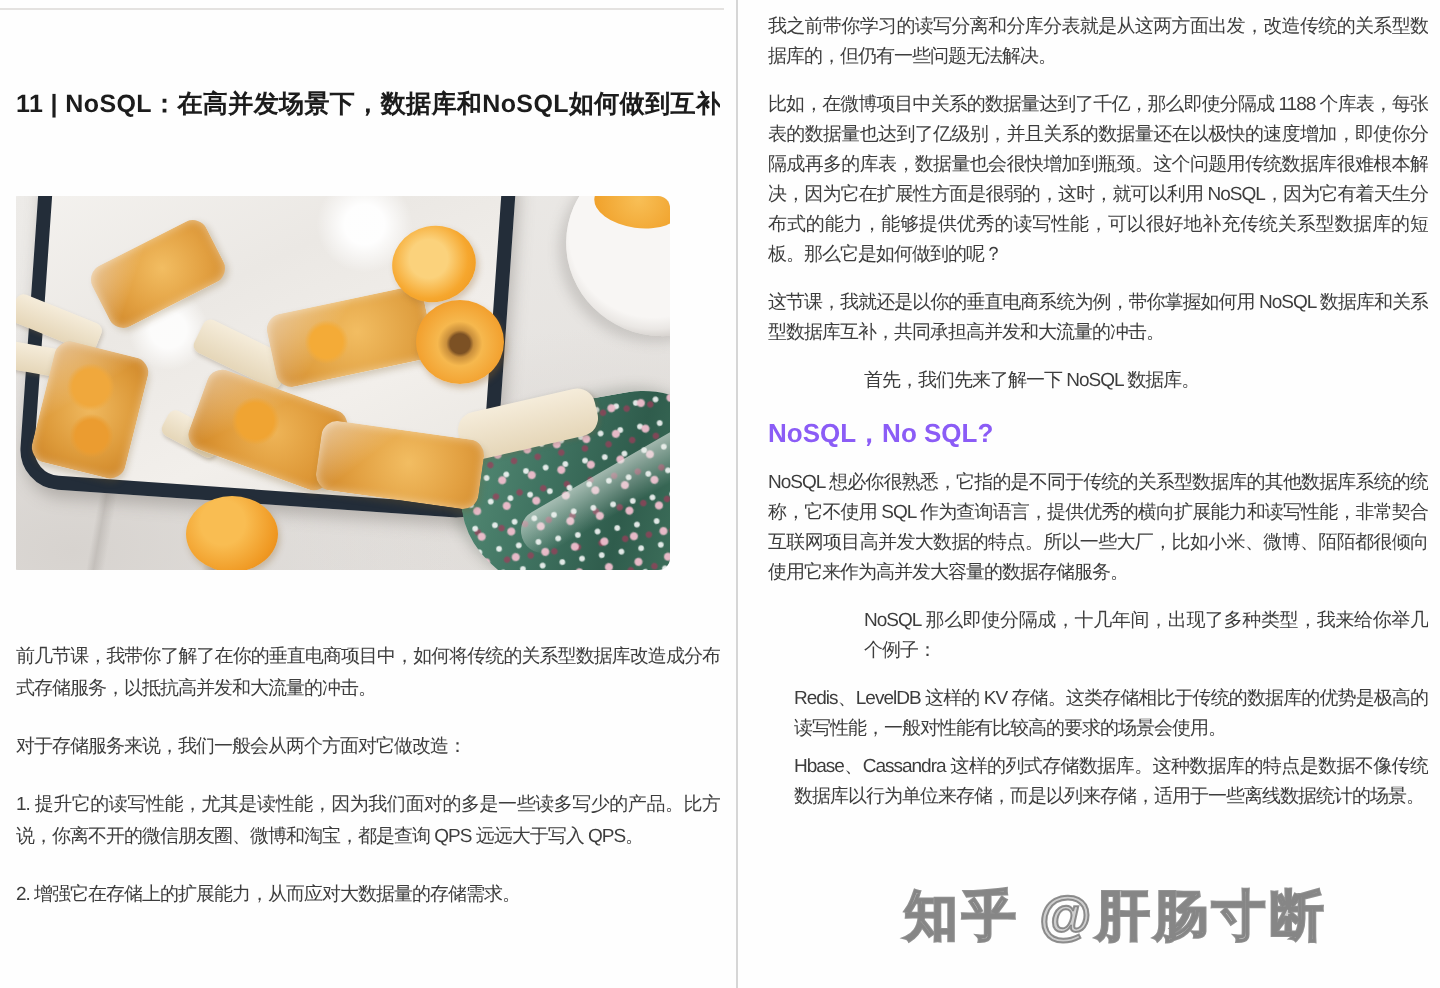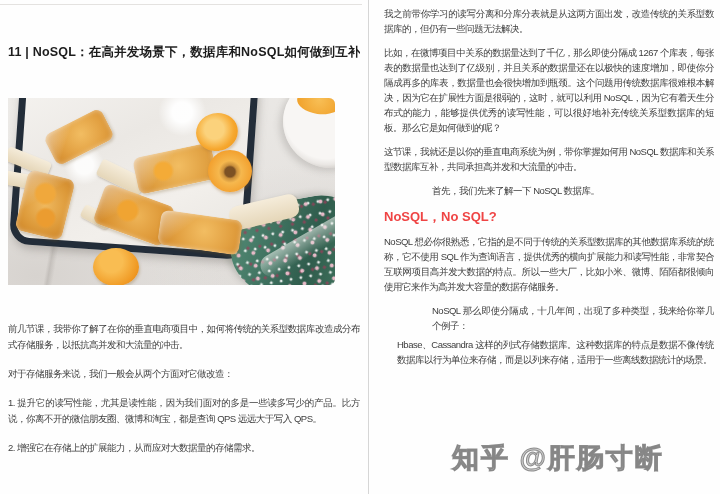--- a/index.html
+++ b/index.html
@@ -18,21 +18,21 @@
 
   
   p{margin:0;font-size:9.5px;letter-spacing:-0.5px;text-align:justify;color:#3d3d3d;}
   .col-left p{line-height:16px;}
   .col-right p{line-height:15px;}
   h1.article-title{
     margin:0;font-size:12.5px;line-height:17px;font-weight:700;color:#1c1c1c;
     letter-spacing:0.2px;white-space:nowrap;
   }
   h2.section-heading{
-    margin:10px 0 0 0;font-size:13px;line-height:17px;font-weight:700;color:#ef4444;letter-spacing:0;
+    margin:10px 0 0 0;font-size:13px;line-height:17px;font-weight:700;color:#8b5cf6;letter-spacing:0;
   }
   .lp1{margin-top:36px;}
   .lp2{margin-top:13px;}
   .lp3{margin-top:13px;}
   .lp4{margin-top:13px;}
   .rp2,.rp3,.rp5,.li1,.rp7{margin-top:9px;}
   .rp4,.rp6{margin-top:9px;margin-left:48px;}
   .li2,.li3{margin-top:4px;}
   .li{padding-left:13px;}
 
@@ -157,24 +157,25 @@
     <p class="lp1">前几节课，我带你了解了在你的垂直电商项目中，如何将传统的关系型数据库改造成分布式存储服务，以抵抗高并发和大流量的冲击。</p>
     <p class="lp2">对于存储服务来说，我们一般会从两个方面对它做改造：</p>
     <p class="lp3">1. 提升它的读写性能，尤其是读性能，因为我们面对的多是一些读多写少的产品。比方说，你离不开的微信朋友圈、微博和淘宝，都是查询 QPS 远远大于写入 QPS。</p>
     <p class="lp4">2. 增强它在存储上的扩展能力，从而应对大数据量的存储需求。</p>
   </div>
 
   <div class="v-divider"></div>
 
   <div class="col-right">
     <p class="rp1">我之前带你学习的读写分离和分库分表就是从这两方面出发，改造传统的关系型数据库的，但仍有一些问题无法解决。</p>
-    <p class="rp2">比如，在微博项目中关系的数据量达到了千亿，那么即使分隔成 1267 个库表，每张表的数据量也达到了亿级别，并且关系的数据量还在以极快的速度增加，即使你分隔成再多的库表，数据量也会很快增加到瓶颈。这个问题用传统数据库很难根本解决，因为它在扩展性方面是很弱的，这时，就可以利用 NoSQL，因为它有着天生分布式的能力，能够提供优秀的读写性能，可以很好地补充传统关系型数据库的短板。那么它是如何做到的呢？</p>
+    <p class="rp2">比如，在微博项目中关系的数据量达到了千亿，那么即使分隔成 1188 个库表，每张表的数据量也达到了亿级别，并且关系的数据量还在以极快的速度增加，即使你分隔成再多的库表，数据量也会很快增加到瓶颈。这个问题用传统数据库很难根本解决，因为它在扩展性方面是很弱的，这时，就可以利用 NoSQL，因为它有着天生分布式的能力，能够提供优秀的读写性能，可以很好地补充传统关系型数据库的短板。那么它是如何做到的呢？</p>
     <p class="rp3">这节课，我就还是以你的垂直电商系统为例，带你掌握如何用 NoSQL 数据库和关系型数据库互补，共同承担高并发和大流量的冲击。</p>
     <p class="rp4">首先，我们先来了解一下 NoSQL 数据库。</p>
     <h2 class="section-heading">NoSQL，No SQL?</h2>
     <p class="rp5">NoSQL 想必你很熟悉，它指的是不同于传统的关系型数据库的其他数据库系统的统称，它不使用 SQL 作为查询语言，提供优秀的横向扩展能力和读写性能，非常契合互联网项目高并发大数据的特点。所以一些大厂，比如小米、微博、陌陌都很倾向使用它来作为高并发大容量的数据存储服务。</p>
     <p class="rp6">NoSQL 那么即使分隔成，十几年间，出现了多种类型，我来给你举几个例子：</p>
+    <p class="li li1">Redis、LevelDB 这样的 KV 存储。这类存储相比于传统的数据库的优势是极高的读写性能，一般对性能有比较高的要求的场景会使用。</p>
     <p class="li li2">Hbase、Cassandra 这样的列式存储数据库。这种数据库的特点是数据不像传统数据库以行为单位来存储，而是以列来存储，适用于一些离线数据统计的场景。</p>
   </div>
 
   <div class="watermark">知乎 @肝肠寸断</div>
 
 </div>
 
 </body></html>

